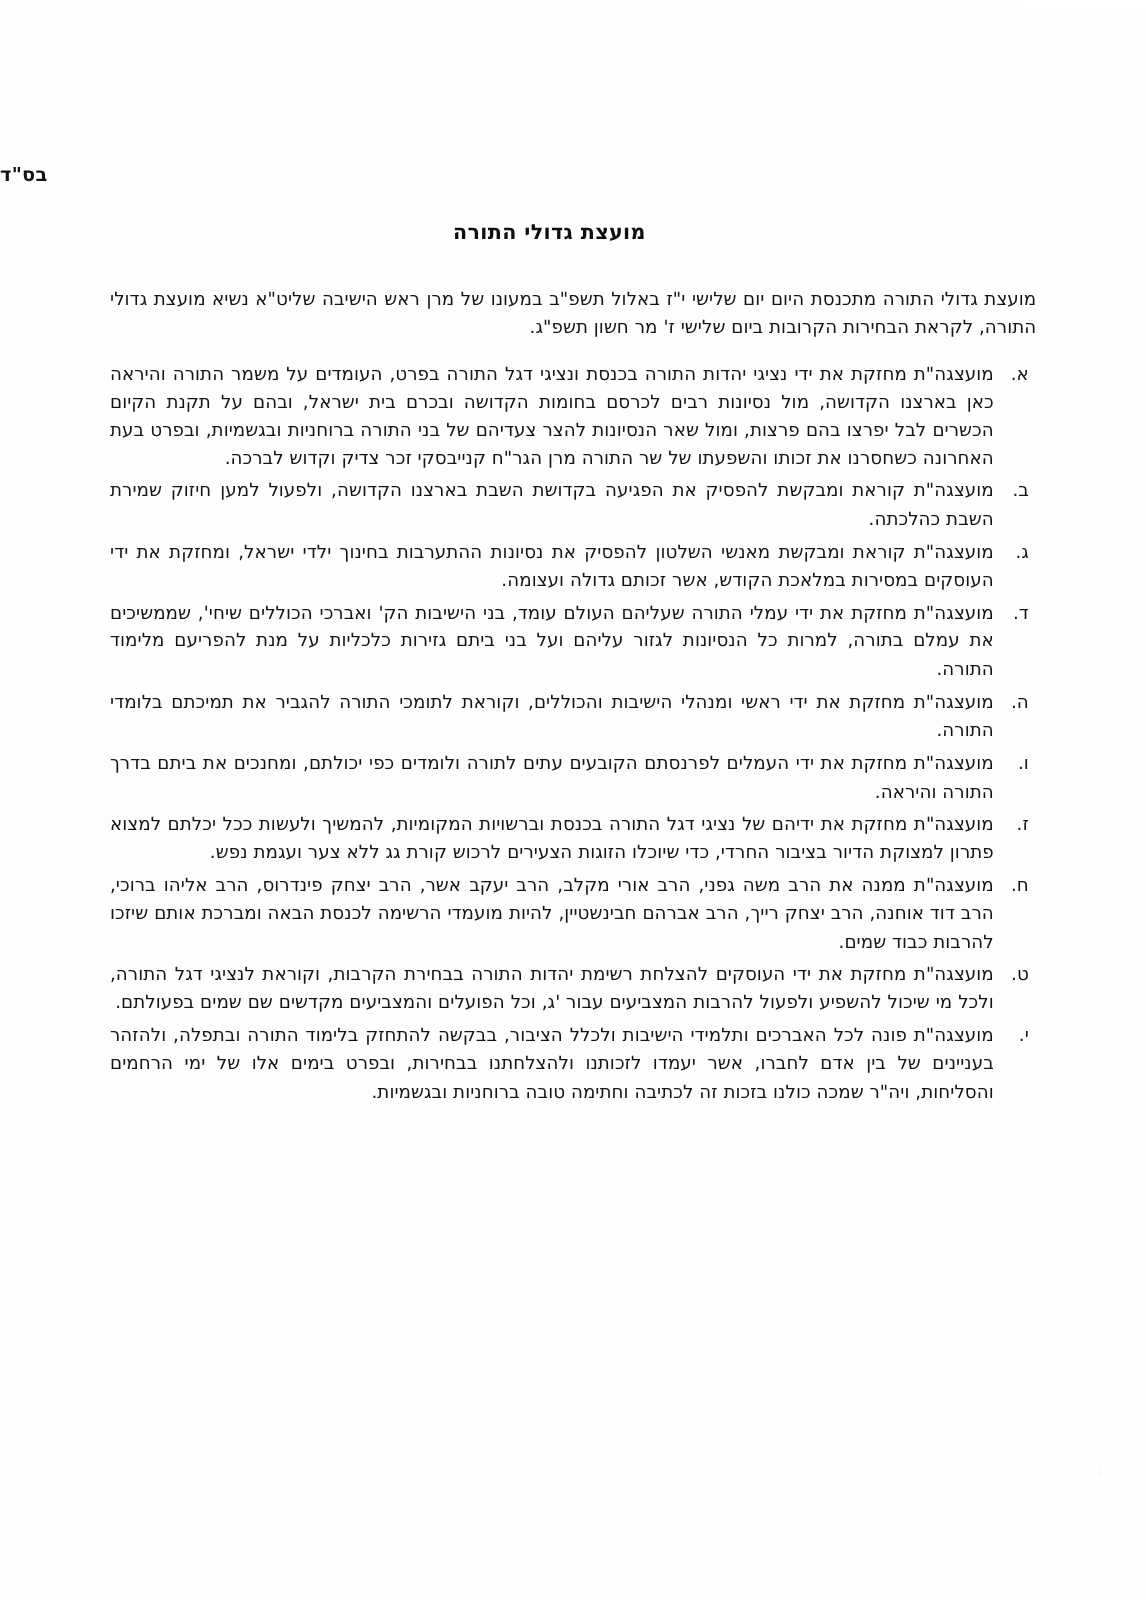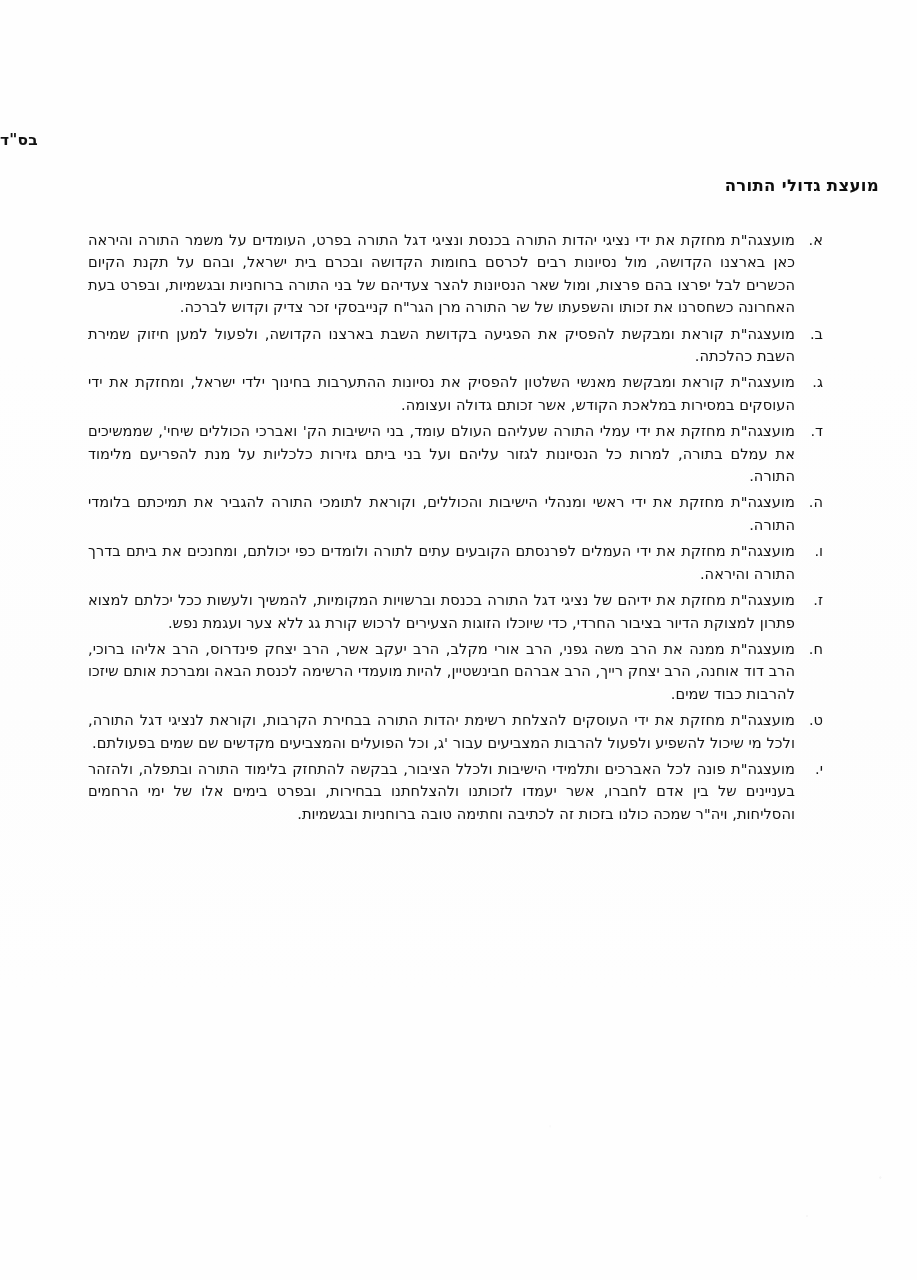--- a/index.html
+++ b/index.html
@@ -55,21 +55,21 @@
     font-weight: 700;
     letter-spacing: 0.2px;
     color: #131313;
   }
 
   .doc-title {
     position: absolute;
     top: 165px;
     left: 0;
     right: 0;
-    text-align: right;
+    text-align: center;
     font-size: 16.5px;
     font-weight: 700;
     letter-spacing: 0.3px;
     color: #0e0e0e;
     padding-right: 38px;
   }
 
   .body-block {
     position: absolute;
     top: 229px;
@@ -140,20 +140,21 @@
   <div class="scan-noise"></div>
 
   <div class="content">
 
     <div class="bsd">בס"ד</div>
 
     <h1 class="doc-title">מועצת גדולי התורה</h1>
 
     <div class="body-block">
 
+      <p class="para intro">מועצת גדולי התורה מתכנסת היום יום שלישי י"ז באלול תשפ"ב במעונו של מרן ראש הישיבה שליט"א נשיא מועצת גדולי התורה, לקראת הבחירות הקרובות ביום שלישי ז' מר חשון תשפ"ג.</p>
 
       <ol class="clauses">
 
         <li>
           <span class="marker">א.</span>
           <span class="clause-text">מועצגה"ת מחזקת את ידי נציגי יהדות התורה בכנסת ונציגי דגל התורה בפרט, העומדים על משמר התורה והיראה כאן בארצנו הקדושה, מול נסיונות רבים לכרסם בחומות הקדושה ובכרם בית ישראל, ובהם על תקנת הקיום הכשרים לבל יפרצו בהם פרצות, ומול שאר הנסיונות להצר צעדיהם של בני התורה ברוחניות ובגשמיות, ובפרט בעת האחרונה כשחסרנו את זכותו והשפעתו של שר התורה מרן הגר"ח קנייבסקי זכר צדיק וקדוש לברכה.</span>
         </li>
 
         <li>
           <span class="marker">ב.</span>

